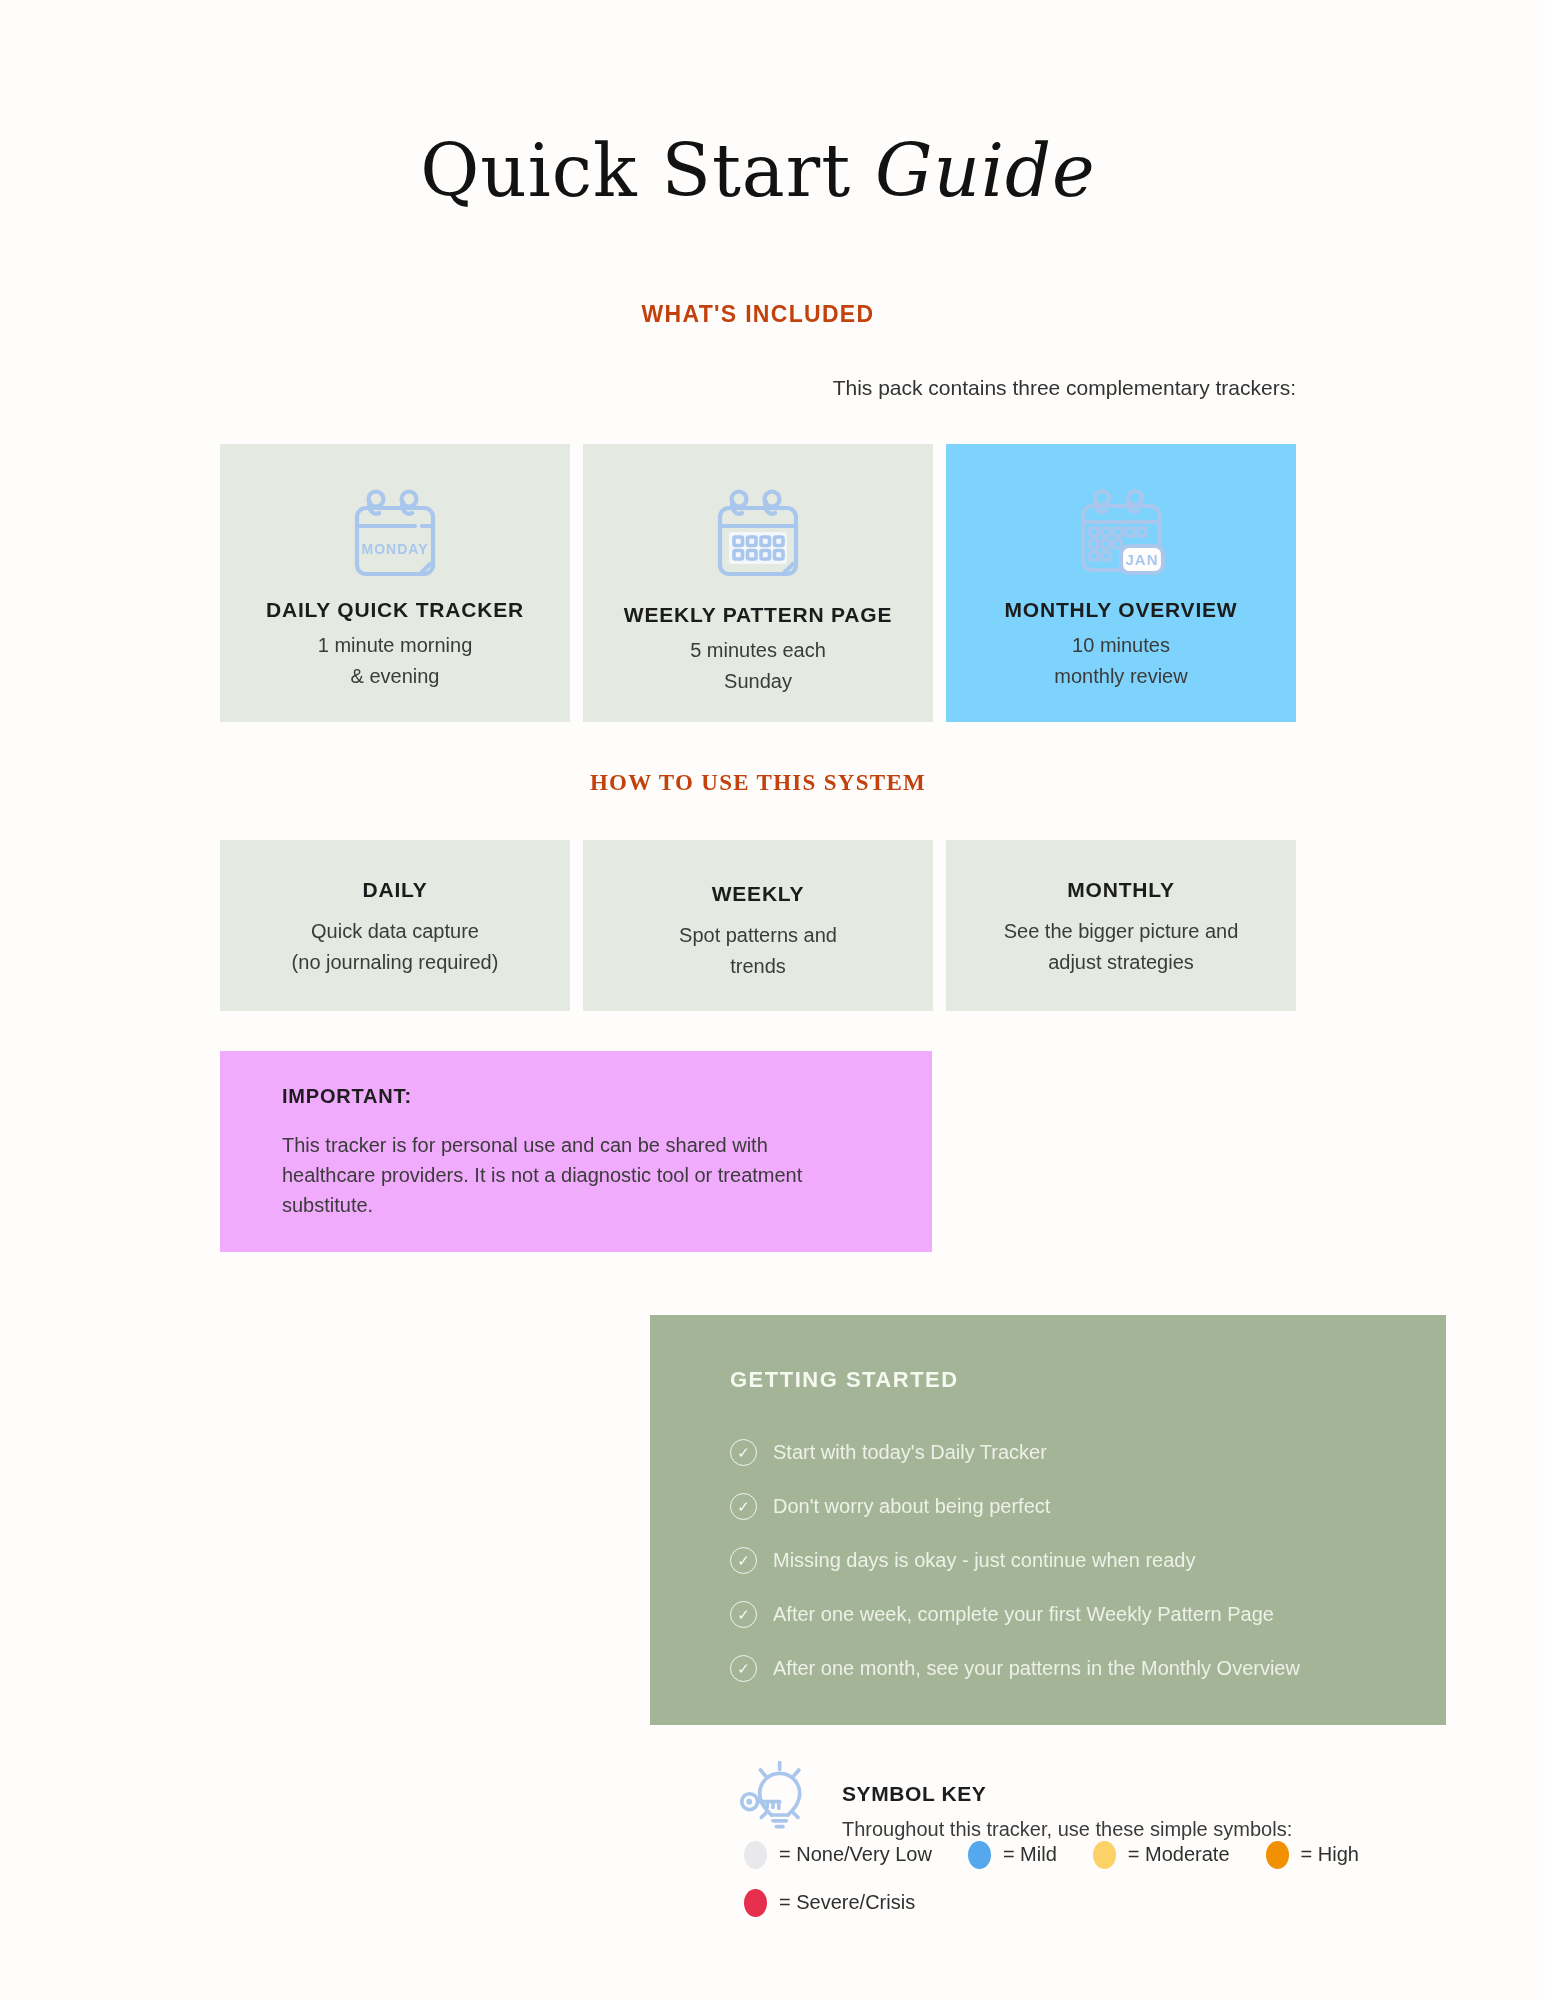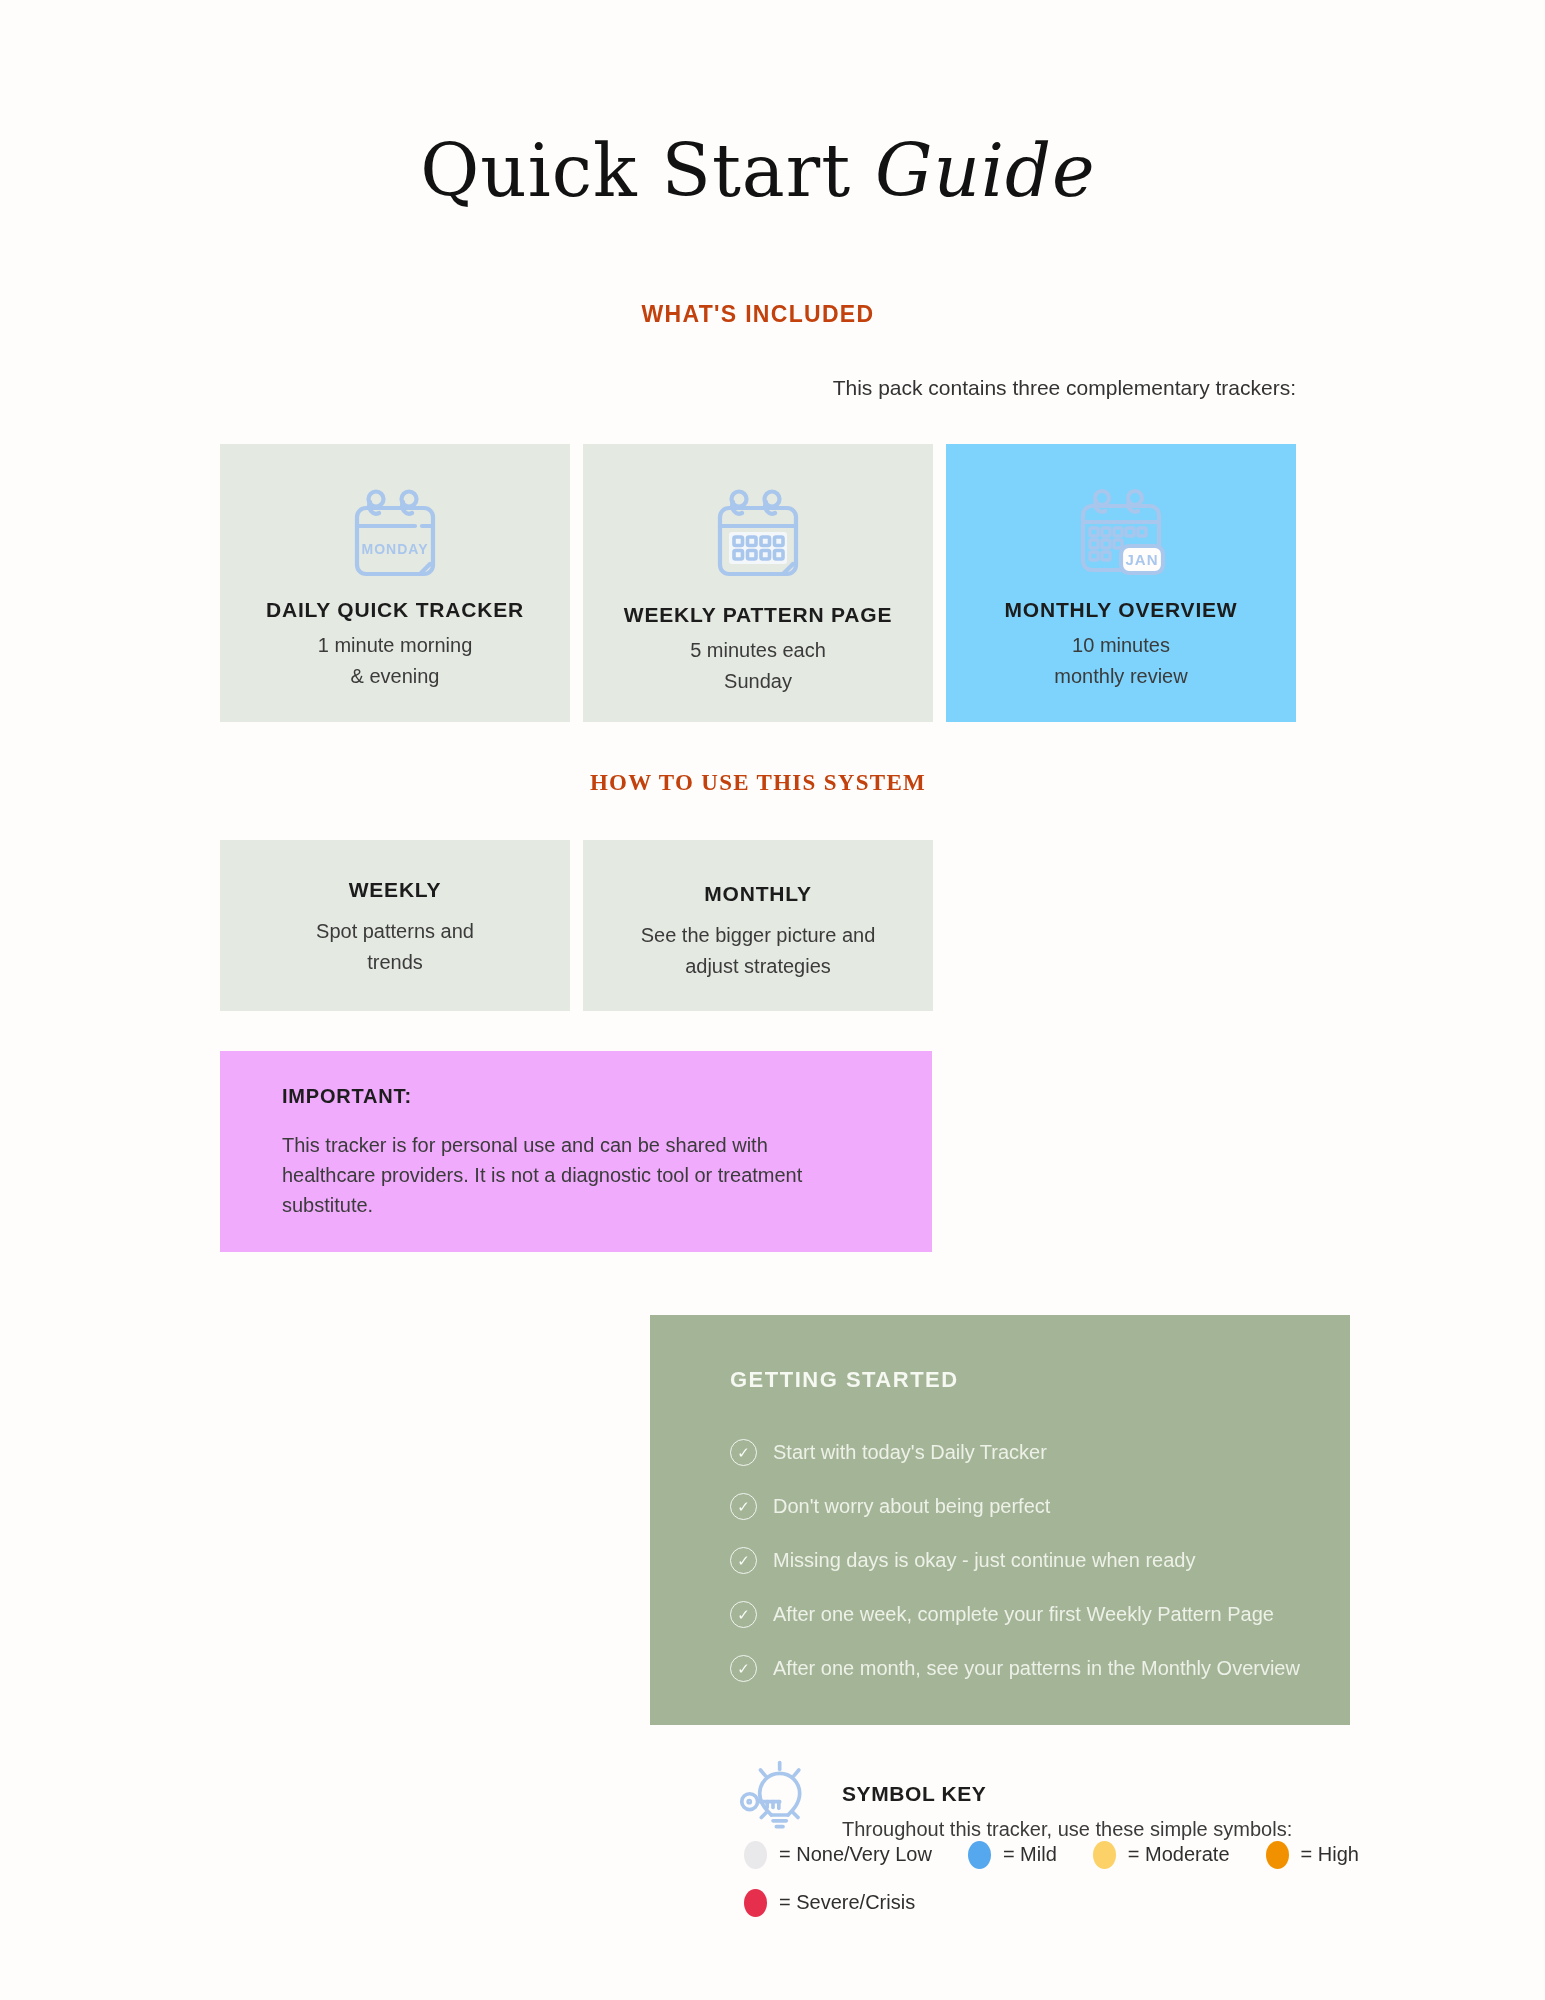--- a/index.html
+++ b/index.html
@@ -66,21 +66,21 @@
   
   .important{
     margin-top:40px;margin-left:220px;width:712px;box-sizing:border-box;
     padding:34px 56px 32px 62px;
   }
   .important-heading{font-size:20px;font-weight:bold;letter-spacing:.8px;color:#1d1d1d;margin:0;}
   .important-body{margin:22px 0 0 0;font-size:20px;line-height:1.5;max-width:530px;color:#3b3b3b;}
 
   
   .green-panel{
-    margin-top:63px;margin-left:650px;width:700px;height:410px;box-sizing:border-box;
+    margin-top:63px;margin-left:650px;width:796px;height:410px;box-sizing:border-box;
     padding:52px 40px 0 80px;
   }
   .green-heading{
     margin:0;font-size:22px;font-weight:bold;letter-spacing:1.5px;color:#f6f8f2;
   }
   .check-list{margin-top:46px;}
   .check-item{display:flex;align-items:center;margin-bottom:27px;}
   .check-circle{
     flex:0 0 auto;width:27px;height:27px;box-sizing:border-box;
     border:1.7px solid rgba(250,252,248,.9);border-radius:50%;
@@ -184,20 +184,25 @@
       <div class="card-title">MONTHLY OVERVIEW</div>
       <div class="card-line">10 minutes</div>
       <div class="card-line">monthly review</div>
     </div>
   </div>
 
   <h2 class="section-heading how">HOW TO USE THIS SYSTEM</h2>
 
   <div class="cards row2">
     <div class="card" style="background-color: rgb(228, 233, 225);">
+      <div class="card-title">DAILY</div>
+      <div class="card-line">Quick data capture</div>
+      <div class="card-line">(no journaling required)</div>
+    </div>
+    <div class="card" style="background-color: rgb(228, 233, 225);">
       <div class="card-title">WEEKLY</div>
       <div class="card-line">Spot patterns and</div>
       <div class="card-line">trends</div>
     </div>
     <div class="card" style="background-color: rgb(228, 233, 225);">
       <div class="card-title">MONTHLY</div>
       <div class="card-line">See the bigger picture and</div>
       <div class="card-line">adjust strategies</div>
     </div>
   </div>

